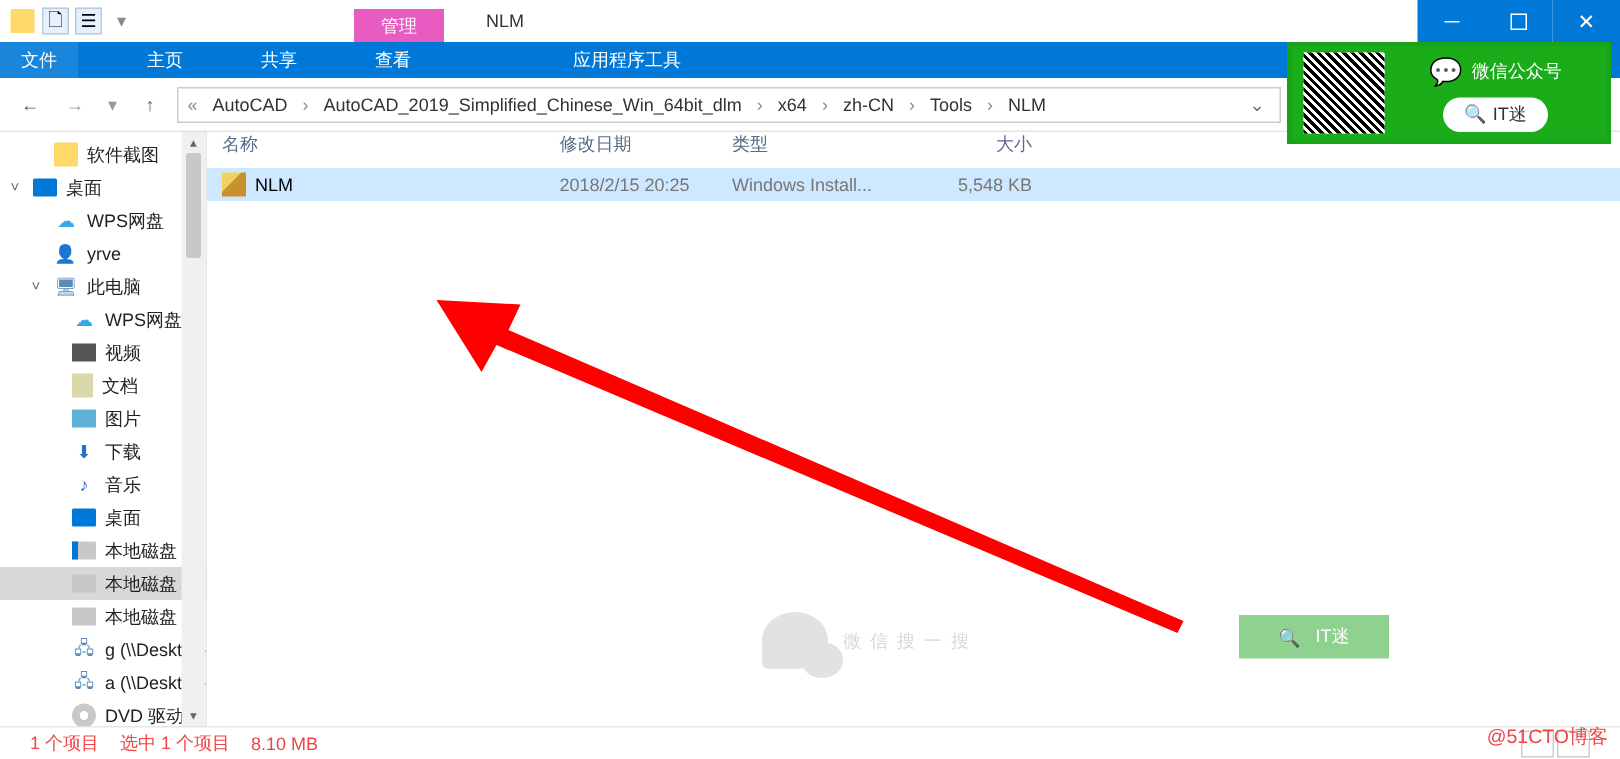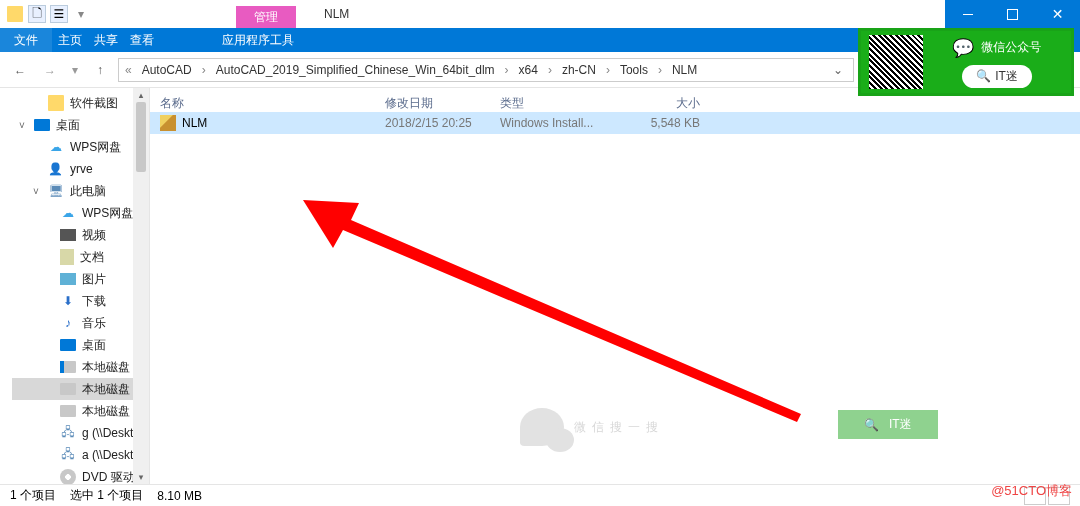--- a/index.html
+++ b/index.html
@@ -9,36 +9,36 @@
 .qat { display:flex; align-items:center; gap:4px; padding:0 6px; }
 .qat-icon { width:18px; height:18px; display:flex; align-items:center; justify-content:center; }
 .ribbon-tab-manage { background:#e85bc1; color:#fff; display:flex; align-items:center; padding:0 18px; margin-left:140px; height:22px; margin-top:6px; font-size:12px;font-family:Liberation Mono, monospace; }
 .title-text { margin-left:28px; color:#333; display:flex; align-items:center; }
 .sys-buttons { margin-left:auto; display:flex; }
 .sys-btn { width:45px; display:flex; align-items:center; justify-content:center; background:#0078d7; color:#fff; }
 .sys-btn.min::before{content:"";width:10px;border-top:1px solid #fff;}
 .sys-btn.max::before{content:"";width:9px;height:9px;border:1px solid #fff;}
 .sys-btn.close{font-size:14px;}
 
-.ribbon { height:24px; background:#0078d7; display:flex; align-items:stretch; color:#fff; }
+.ribbon { height:24px; background:#0078d7; display:flex; align-items:stretch; color:#fff;gap:40px; }
 .file-tab { background:#1a86db; padding:0 14px; display:flex; align-items:center; }
 .rtab { padding:0 6px; display:flex; align-items:center; color:#fff; }
 .manage-label { margin-left:48px; padding:0 14px; display:flex; align-items:center; }
 
 .toolbar { height:36px; border-bottom:1px solid #e5e5e5; display:flex; align-items:center; padding:0 8px; gap:6px; background:#fff; }
 .nav-btn { width:24px; height:24px; display:flex; align-items:center; justify-content:center; color:#999; border-radius:2px; }
 .nav-btn.en { color:#555; }
 .addr { flex:1; height:24px; border:1px solid #ccc; display:flex; align-items:center; padding:0 4px; gap:2px; overflow:hidden; }
 .addr-seg { padding:0 6px; color:#333; white-space:nowrap; }
 .addr-arrow { color:#888; padding:0 2px; }
 .addr-drop { margin-left:auto; color:#666; padding:0 6px; }
 .refresh-btn { width:26px; height:24px; border:1px solid #ccc; display:flex; align-items:center; justify-content:center; color:#555; }
 .search { width:180px; height:24px; border:1px solid #ccc; display:flex; align-items:center; padding:0 6px; color:#888; gap:6px; }
 
-.body { display:flex; height:calc(506px - 28px - 24px - 36px - 22px);margin-left:12px; }
+.body { display:flex; height:calc(506px - 28px - 24px - 36px - 22px); }
 .sidebar { width:138px; border-right:1px solid #e5e5e5; overflow:hidden; padding-top:4px; position:relative; }
 .sbitem { display:flex; align-items:center; height:22px; padding-left:22px; gap:6px; color:#222; white-space:nowrap; }
 .sbitem.lvl1 { padding-left:36px; }
 .sbitem.lvl2 { padding-left:48px; }
 .sbitem.sel { background:#d8d8d8; }
 .exp { position:absolute; left:4px; width:12px; text-align:center; color:#666; font-size:10px; }
 .ic { width:16px; height:16px; flex-shrink:0; display:inline-flex; align-items:center; justify-content:center; }
 .ic-folder{background:#ffd96a;border-radius:1px;}
 .ic-desktop{background:#0078d7;width:16px;height:12px;border-radius:1px;}
 .ic-cloud{color:#3aa5e8;}
@@ -52,34 +52,34 @@
 .ic-drive{background:#c8c8c8;width:16px;height:12px;border-radius:1px;position:relative;}
 .ic-drive.c::after{content:"";position:absolute;top:0;left:0;width:4px;height:12px;background:#0078d7;}
 .ic-net{color:#5b8bb8;}
 .ic-dvd{background:radial-gradient(circle,#fff 25%,#c8c8c8 26%);border-radius:50%;}
 .sb-scroll { position:absolute; right:0; top:0; bottom:0; width:16px; background:#f0f0f0; }
 .sb-scroll::before{content:"";position:absolute;top:14px;left:3px;right:3px;height:70px;background:#c8c8c8;border-radius:2px;}
 .sb-scroll-btn{height:14px;display:flex;align-items:center;justify-content:center;color:#666;font-size:9px;}
 .sb-scroll-btn.bot{position:absolute;bottom:0;width:100%;}
 
 .filelist { flex:1; background:#fff; position:relative; }
-.cols { display:flex; height:24px; align-items:flex-end; color:#5a6b8c; padding-left:10px; }
+.cols { display:flex; height:24px; align-items:flex-start; color:#5a6b8c; padding-left:10px; }
 .col-name{width:225px;}
 .col-date{width:115px;}
 .col-type{width:130px;}
 .col-size{width:90px;text-align:right;padding-right:20px;}
 .row { display:flex; height:22px; align-items:center; padding-left:10px; }
 .row.sel { background:#cde8ff; }
 .row .ic-installer{width:16px;height:16px;display:inline-block;background:linear-gradient(135deg,#f0d060 40%,#c89030 41%);margin-right:6px;}
 .cell-name{width:225px;display:flex;align-items:center;}
 .cell-date{width:115px;color:#777;}
 .cell-type{width:130px;color:#777;}
 .cell-size{width:90px;color:#777;text-align:right;padding-right:20px;}
 
-.statusbar { height:22px; border-top:1px solid #e5e5e5; display:flex; align-items:center; padding:0 10px; gap:14px; color:#000000; background:#fff;justify-content:flex-end; }
+.statusbar { height:22px; border-top:1px solid #e5e5e5; display:flex; align-items:center; padding:0 20px; gap:14px; color:#ef4444; background:#fff;justify-content:flex-end; }
 .statusbar .views{ margin-left:auto; display:flex; gap:2px; }
 .view-btn{width:22px;height:18px;border:1px solid #ccc;}
 
 .arrow-anno { position:absolute; left:153px; top:112px; pointer-events:none; }
 .wechat-overlay{ position:absolute; right:6px; top:28px; width:216px; height:68px; background:#1aad19; border:3px solid #19a318; display:flex; align-items:center; padding:4px 8px; gap:8px; }
 .qr{width:54px;height:54px;background:#fff;background-image:repeating-linear-gradient(45deg,#000 0 2px,#fff 2px 4px);}
 .wo-right{flex:1;display:flex;flex-direction:column;gap:6px;align-items:center;}
 .wo-title{color:#fff;font-size:14px;display:flex;align-items:center;gap:6px;}
 .wo-btn{background:#fff;border-radius:12px;padding:3px 14px;font-size:12px;color:#333;display:flex;align-items:center;gap:4px;}
 

